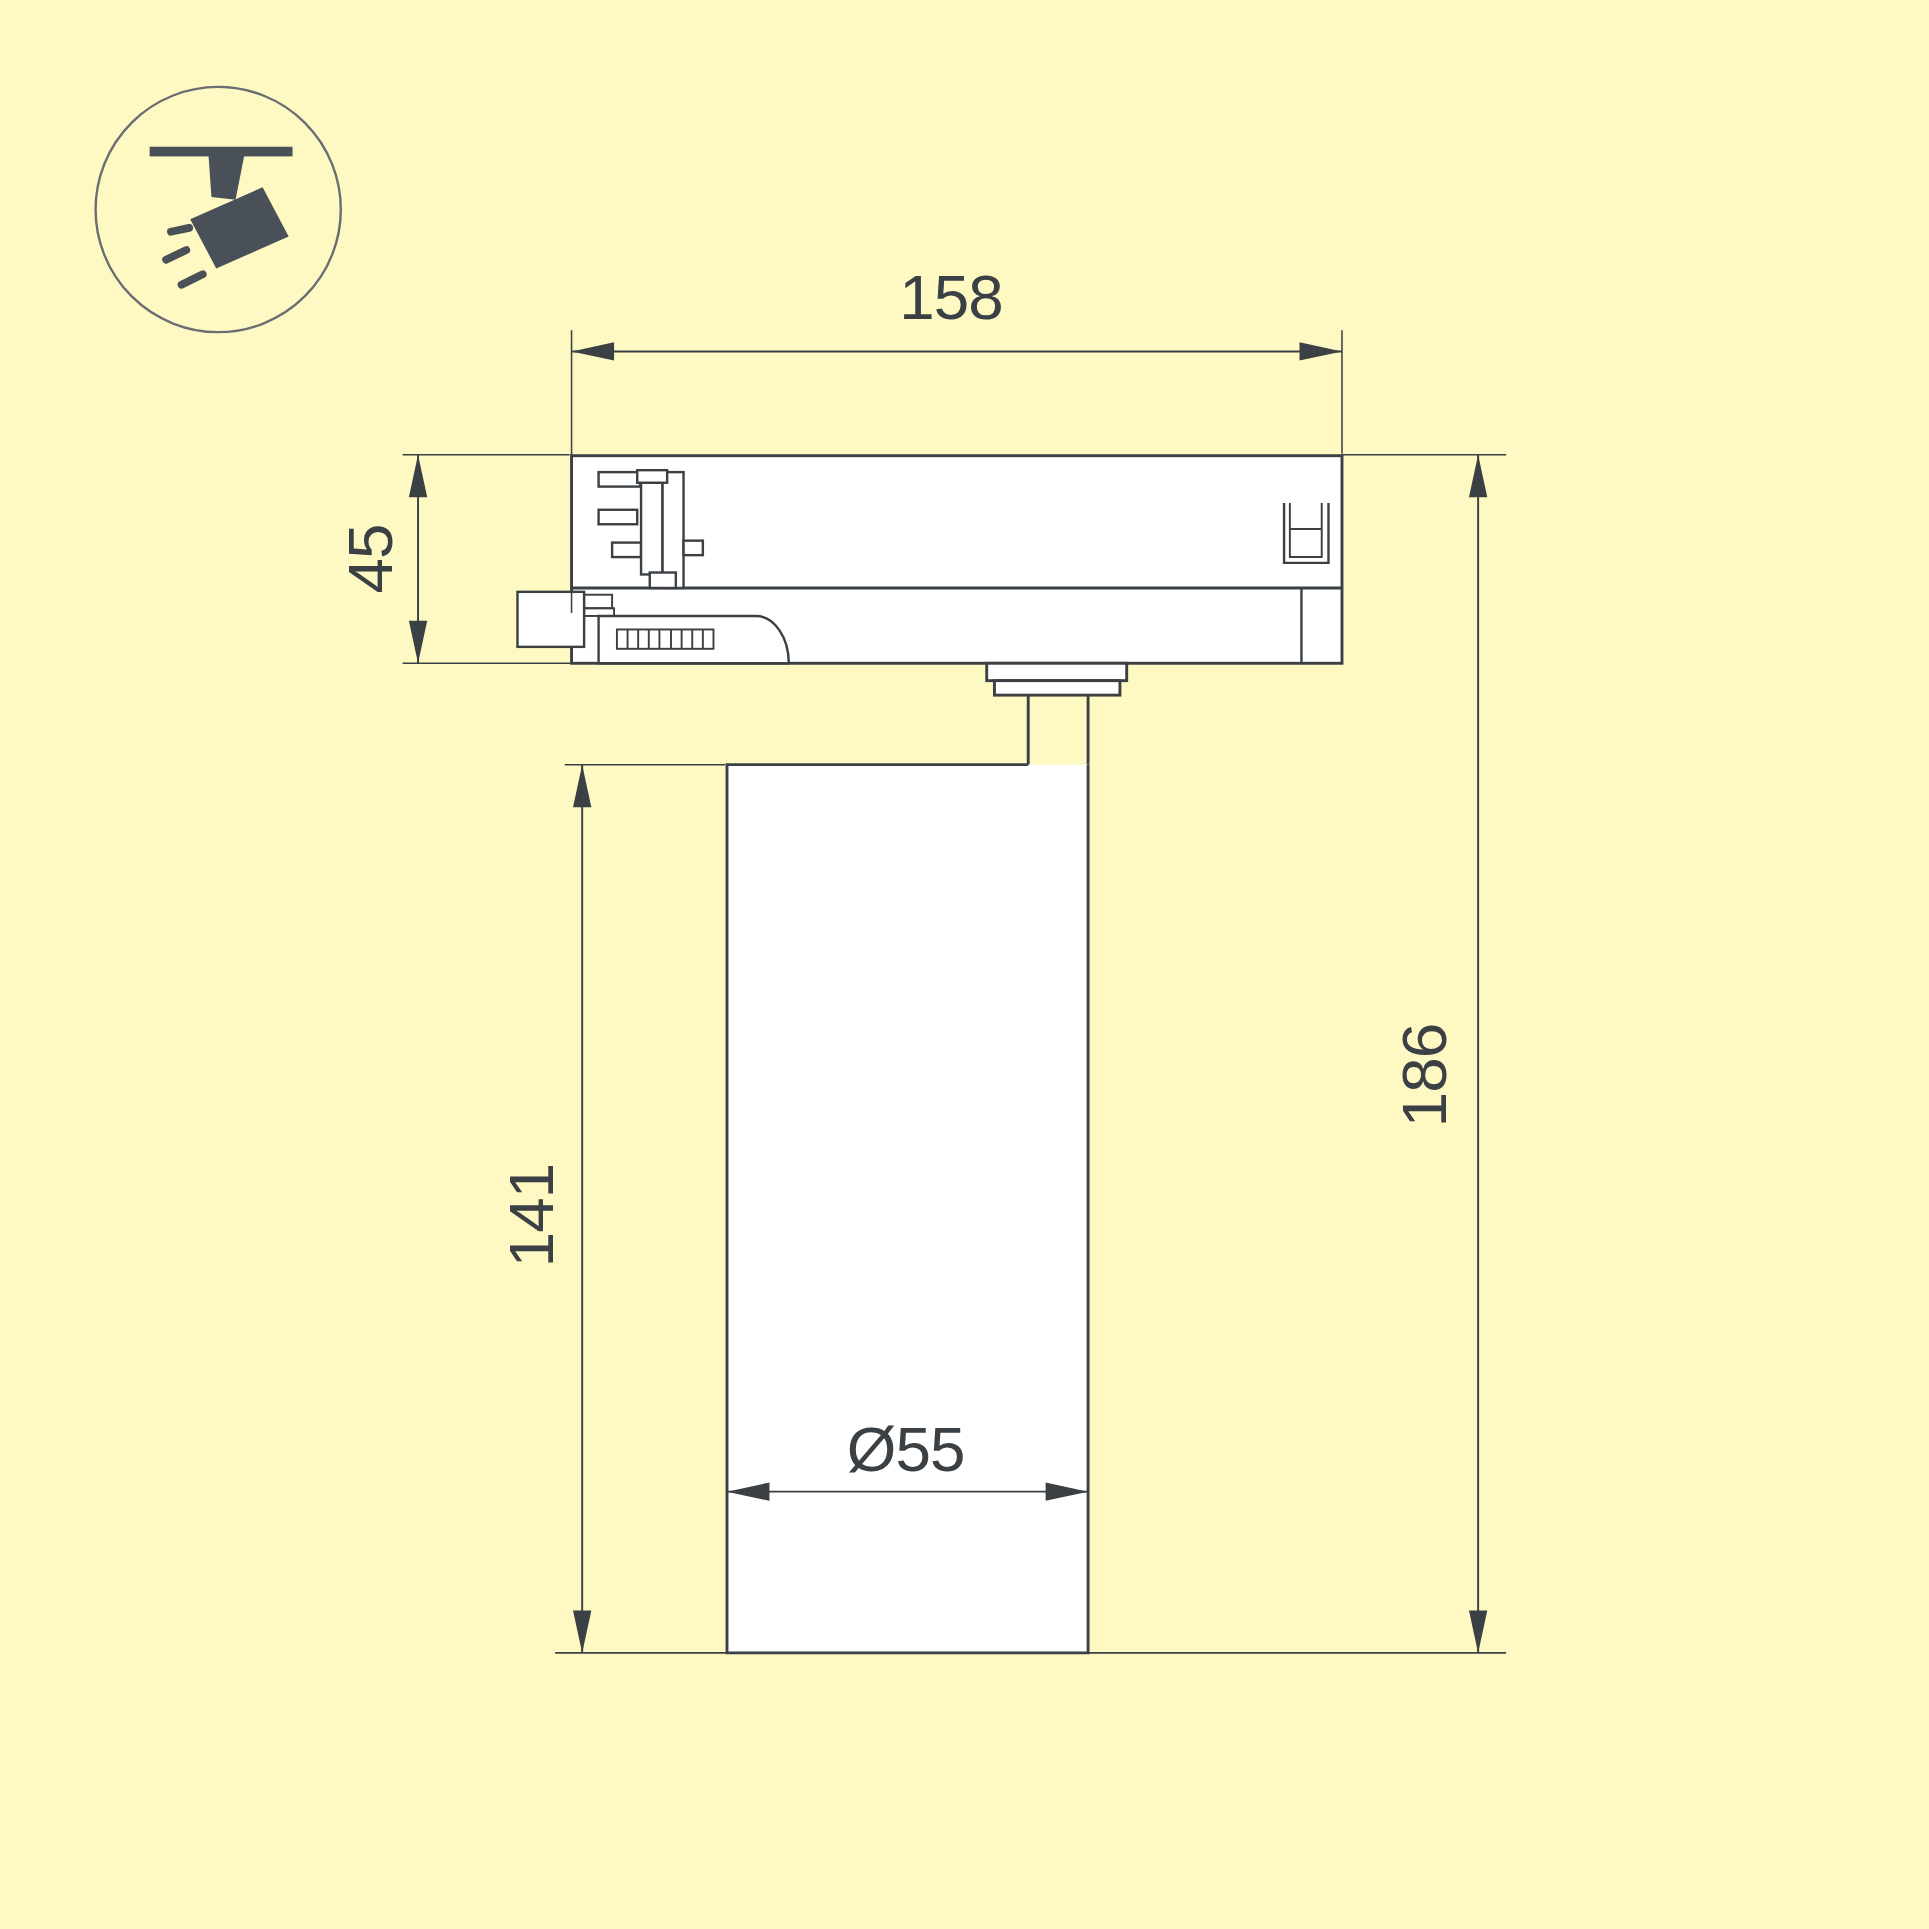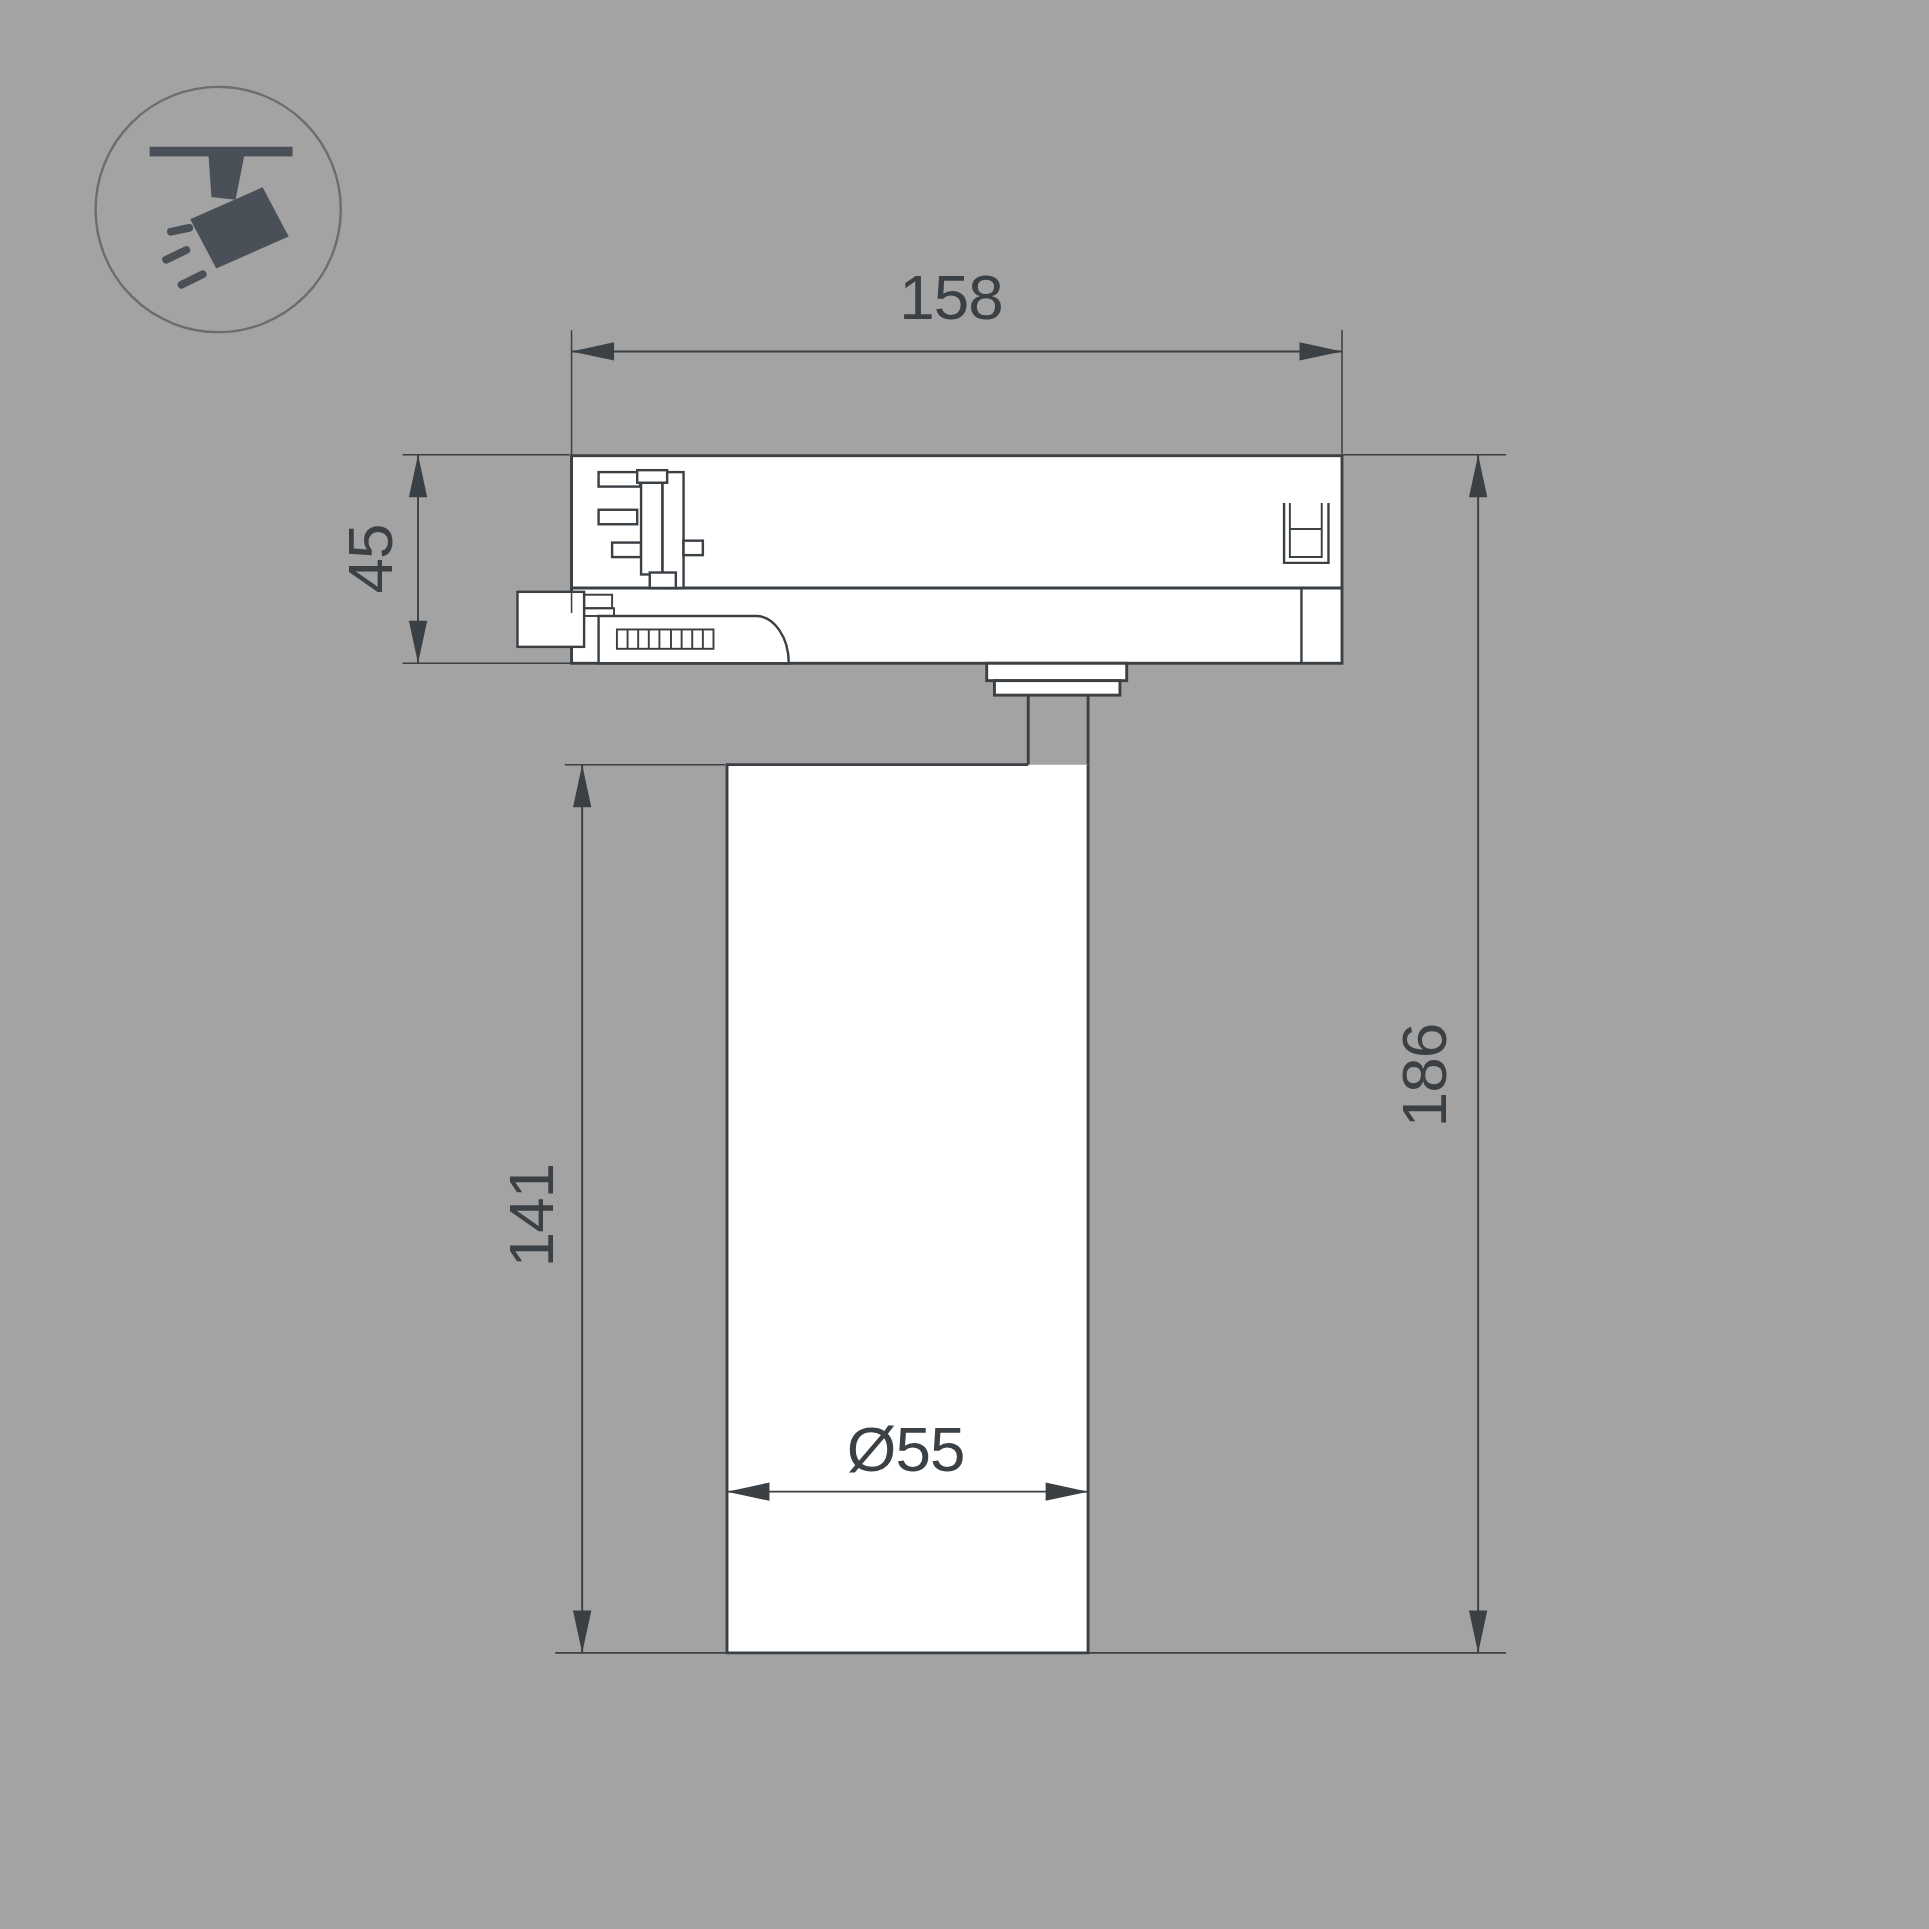--- a/index.html
+++ b/index.html
@@ -7,21 +7,21 @@
     padding: 0;
     width: 1929px;
     height: 1929px;
     background: #ffffff;
     font-family: "Liberation Sans", sans-serif;
   }
   .stage {
     position: relative;
     width: 1929px;
     height: 1929px;
-    background: #a3a3a3;
+    background: #fef9c3;
     overflow: hidden;
   }
   svg { display: block; }
   .outline    { fill: #ffffff; stroke: #3b4045; stroke-width: 3; }
   .outline-nf { fill: none;    stroke: #3b4045; stroke-width: 3; }
   .detail     { fill: #ffffff; stroke: #3b4045; stroke-width: 2.5; }
   .detail-nf  { fill: none;    stroke: #3b4045; stroke-width: 2.5; }
   .fine       { fill: none;    stroke: #3b4045; stroke-width: 2; }
   .dimline    { fill: none;    stroke: #3b4045; stroke-width: 2; }
   .tick       { fill: none;    stroke: #3b4045; stroke-width: 1.6; }

